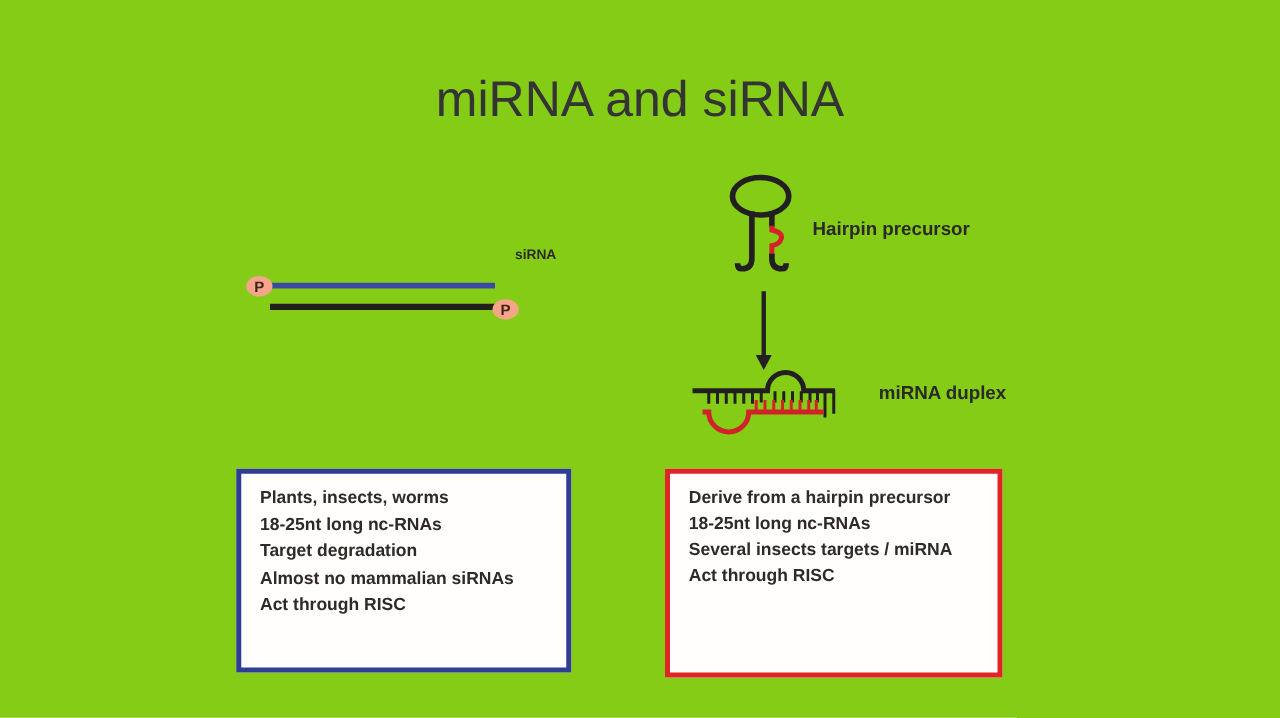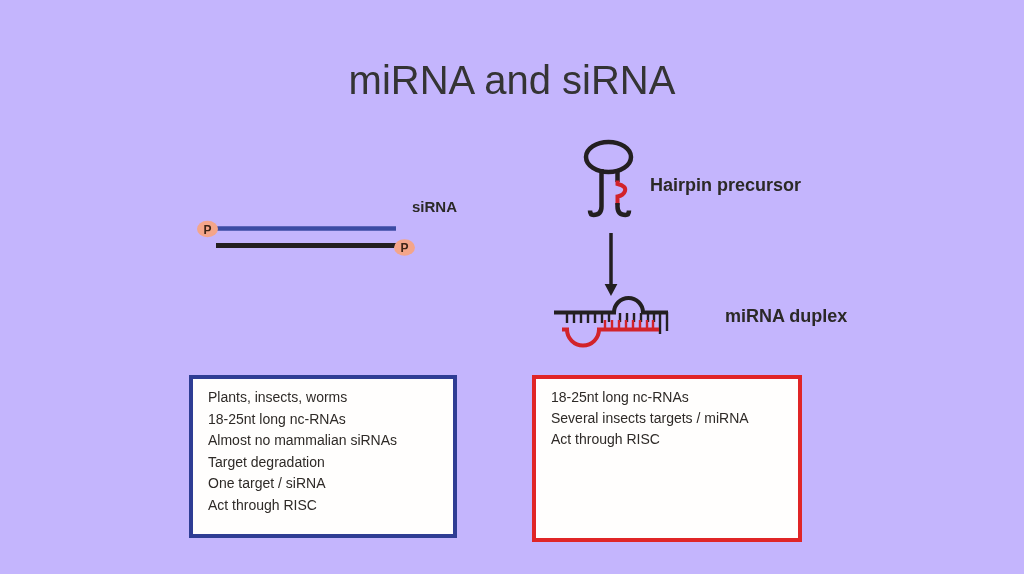--- a/index.html
+++ b/index.html
@@ -1,42 +1,42 @@
 <!DOCTYPE html>
 <html style="--blue: #2f3d94; --red: #e02527; --art-red: #d2232a; --salmon: #f4a58a; --ink: #231f20; --text: #2e2a27;"><head>
 <meta charset="utf-8">
 <style>
   :root{
     --blue:#2f3d94; --red:#e02527; --art-red:#d2232a;
     --salmon:#f4a58a; --ink:#231f20; --text:#2e2a27;
   }
   *{margin:0;padding:0;box-sizing:border-box;}
   body{background:#ffffff;font-family:"Liberation Sans",sans-serif;}
-  .slide{position:relative;width:1024px;height:574px;background:#c4b5fd;overflow:hidden;padding-left:34px;}
+  .slide{position:relative;width:1024px;height:574px;background:#84cc16;overflow:hidden;padding-left:34px;}
   .title{
     position:absolute;top:58px;left:0;width:100%;
     text-align:center;font-size:40px;font-weight:400;color:#343434;
     letter-spacing:0px;
   }
   .art{position:absolute;left:0;top:0;width:1024px;height:574px;}
   .blue-strand{stroke:#3b4ba3;stroke-width:4.5;}
   .black-strand{stroke:var(--ink);stroke-width:5;}
   .p-circle{fill:var(--salmon);}
   .p-label{font-family:"Liberation Sans",sans-serif;font-size:12px;font-weight:bold;fill:#3f2417;text-anchor:middle;}
   .k{stroke:var(--ink);fill:none;}
   .r{stroke:var(--art-red);fill:none;}
   .bt{stroke:var(--ink);stroke-width:2.4;}
   .rt{stroke:var(--art-red);stroke-width:2.4;}
   .diagram-label{
-    position:absolute;font-size:18px;font-weight:bold;color:#2b2927;white-space:nowrap;
+    position:absolute;font-size:15px;font-weight:bold;color:#2b2927;white-space:nowrap;
   }
   .fact-box{
     position:absolute;width:268px;background:#fffefd;
     padding:8px 5px 0 15px;
-    font-size:14px;font-weight:normal;color:var(--text);line-height:21.5px;
+    font-size:14px;font-weight:bold;color:var(--text);line-height:21.5px;
   }
   .box-sirna{left:189px;top:375px;height:163px;border:4px solid var(--blue);}
   .box-mirna{left:532px;top:375px;width:270px;height:167px;border:4.5px solid var(--red);line-height:21px;}
   .fact-line{white-space:normal;}
 </style>
 </head>
 <body>
 
 <div class="slide">
 
@@ -88,32 +88,32 @@
       <line class="rt" x1="612" y1="329" x2="612" y2="320"></line>
       <line class="rt" x1="619" y1="329" x2="619" y2="320"></line>
       <line class="rt" x1="626" y1="329" x2="626" y2="320"></line>
       <line class="rt" x1="633" y1="329" x2="633" y2="320"></line>
       <line class="rt" x1="640" y1="329" x2="640" y2="320"></line>
       <line class="rt" x1="647" y1="329" x2="647" y2="320"></line>
       <line class="rt" x1="653" y1="329" x2="653" y2="320"></line>
     </g>
   </svg>
 
-  <div class="diagram-label" style="left:412px;top:198px;font-size:15px;">siRNA</div>
+  <div class="diagram-label" style="left:412px;top:198px;font-size:11px;">siRNA</div>
   <div class="diagram-label" style="left:650px;top:175px;">Hairpin precursor</div>
-  <div class="diagram-label" style="left:725px;top:306px;">miRNA duplex</div>
+  <div class="diagram-label" style="left:703px;top:306px;">miRNA duplex</div>
 
   <div class="fact-box box-sirna">
     <div class="fact-line">Plants, insects, worms</div>
     <div class="fact-line">18-25nt long nc-RNAs</div>
+    <div class="fact-line">Target degradation</div>
     <div class="fact-line">Almost no mammalian siRNAs</div>
-    <div class="fact-line">Target degradation</div>
-    <div class="fact-line">One target / siRNA</div>
     <div class="fact-line">Act through RISC</div>
   </div>
 
   <div class="fact-box box-mirna">
+    <div class="fact-line">Derive from a hairpin precursor</div>
     <div class="fact-line">18-25nt long nc-RNAs</div>
     <div class="fact-line">Several insects targets / miRNA</div>
     <div class="fact-line">Act through RISC</div>
   </div>
 
 </div>
 
 </body></html>

